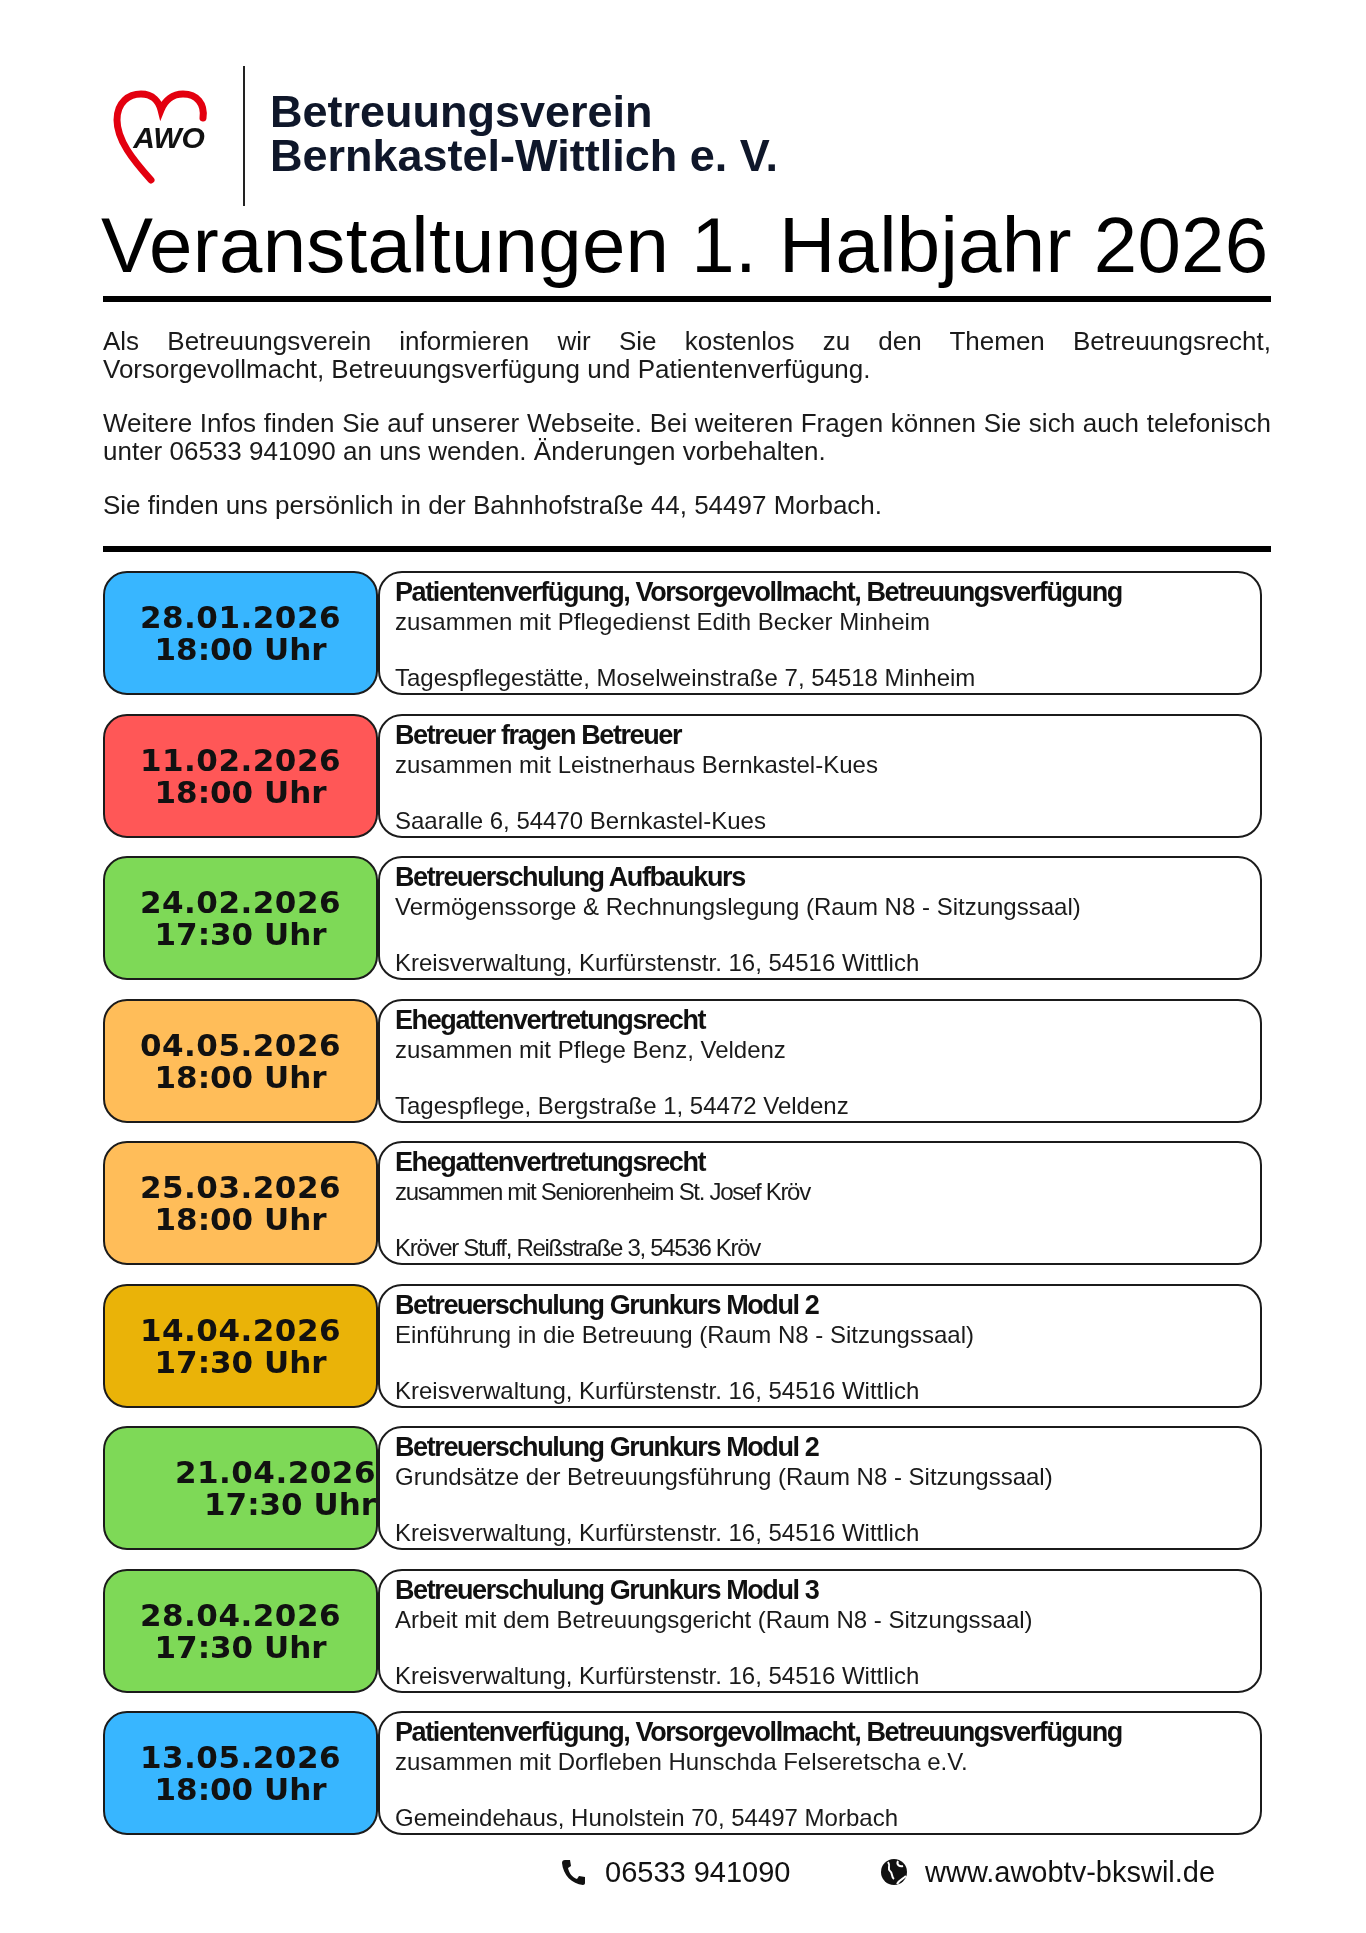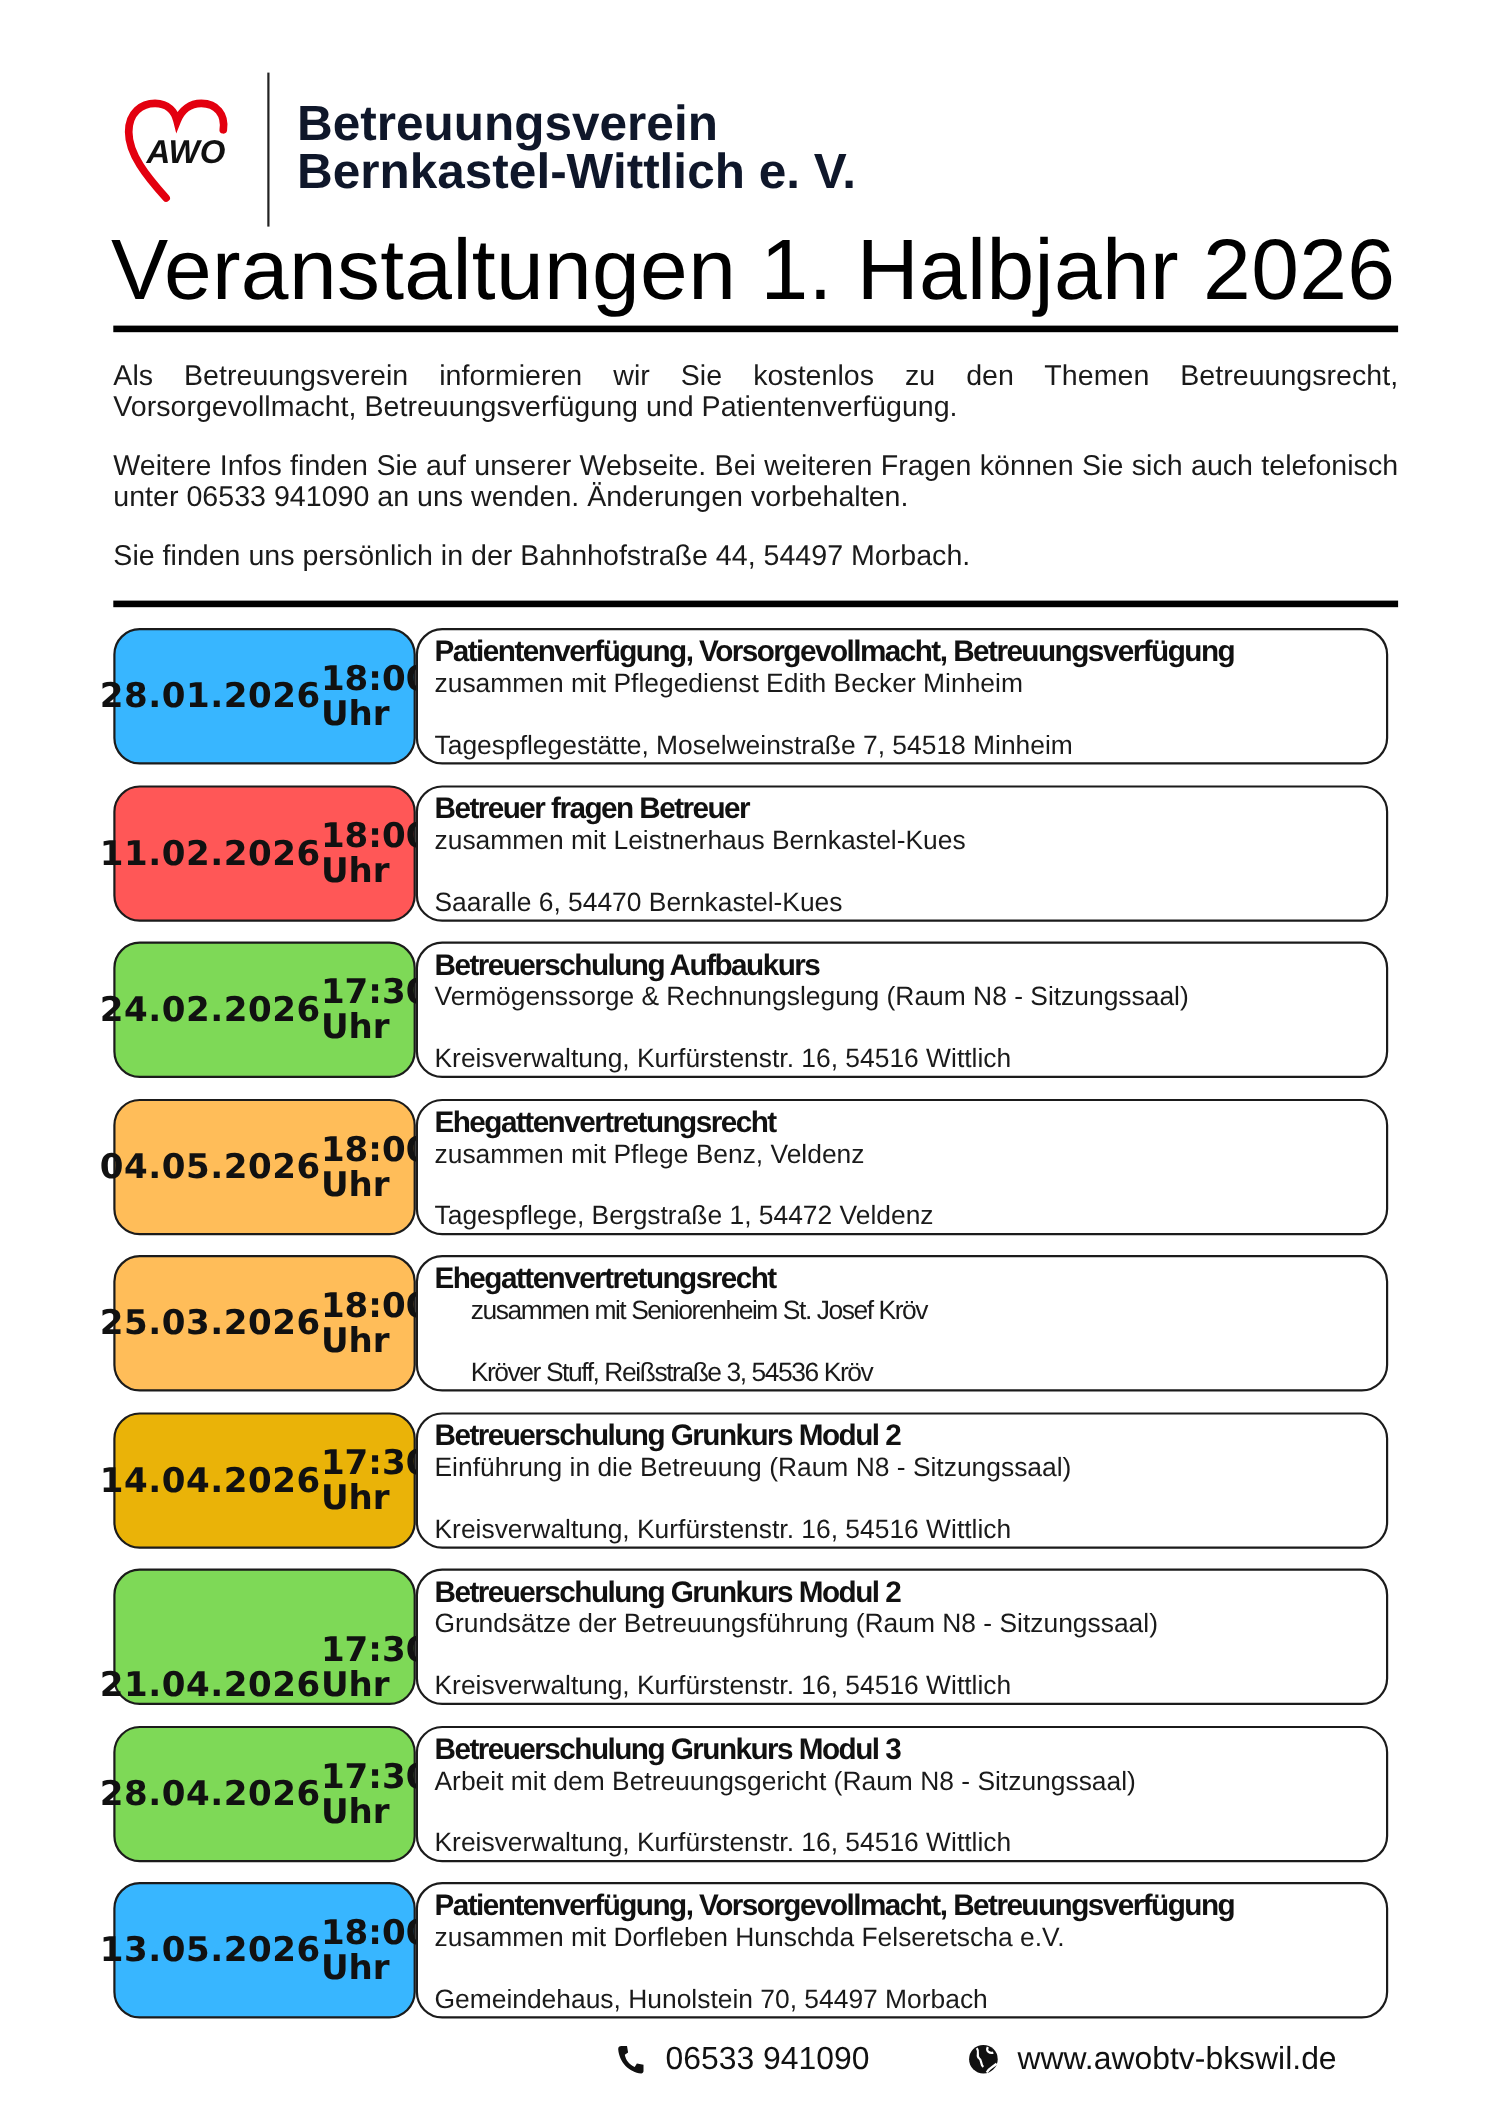--- a/index.html
+++ b/index.html
@@ -17,27 +17,27 @@
   .rule { position: absolute; left: 103px; width: 1168px; height: 6px; background: #000; }
   .rule.r1 { top: 296px; }
   .rule.r2 { top: 546px; }
 
   .intro { position: absolute; left: 103px; top: 327px; width: 1168px; font-family: "Liberation Sans", sans-serif; font-size: 26px; line-height: 28px; color: #1a1a1a; }
   .intro p { margin: 0 0 26px 0; text-align: justify; text-align-last: left; }
   .intro p.single { text-align: left; }
 
   .events { position: absolute; left: 103px; top: 571px; width: 1168px; }
   .event { position: absolute; left: 0; width: 1168px; height: 124px; }
-  .date-box { position: absolute; left: 0; top: 0; width: 275px; height: 122px; border: 2px solid #1b1b1b; border-radius: 24px; box-sizing: border-box; height: 124px; display: flex; align-items: center; justify-content: center; }
+  .date-box { position: absolute; left: 0; top: 0; width: 275px; height: 122px; border: 2px solid #1b1b1b; border-radius: 24px; box-sizing: border-box; height: 124px; display: flex; flex-direction: column; align-items: center; justify-content: center; }
   .date-box .d { font-family: "DejaVu Sans", sans-serif; font-weight: bold; font-size: 31px; line-height: 32px; color: #111; letter-spacing: 0.5px; }
   .date-box .t { font-family: "DejaVu Sans", sans-serif; font-weight: bold; font-size: 31px; line-height: 32px; color: #111; }
   .info-card { position: absolute; left: 275px; top: 0; width: 884px; height: 124px; border: 2px solid #1b1b1b; border-radius: 24px; box-sizing: border-box; background: #fff; }
   .info-card .title { position: absolute; left: 15px; top: 2px; font-family: "Liberation Sans", sans-serif; font-weight: bold; font-size: 27px; line-height: 34px; letter-spacing: -1.4px; color: #111; white-space: nowrap; }
   .info-card .sub { position: absolute; left: 15px; top: 34px; font-family: "Liberation Sans", sans-serif; font-size: 24px; line-height: 30px; color: #1a1a1a; white-space: nowrap; }
-  .info-card .sub.condensed, .info-card .loc.condensed { letter-spacing: -1.3px; margin-left: 33px; }
+  .info-card .sub.condensed, .info-card .loc.condensed { letter-spacing: -1.3px; }
   .info-card .loc { position: absolute; left: 15px; top: 90px; font-family: "Liberation Sans", sans-serif; font-size: 24px; line-height: 30px; color: #1a1a1a; white-space: nowrap; }
 
   .footer { position: absolute; left: 103px; top: 1850px; width: 1168px; height: 44px; }
   .contact { position: absolute; top: 0; height: 44px; display: flex; align-items: center; }
   .contact .ic { width: 30px; height: 30px; margin-right: 16px; display: flex; align-items: center; justify-content: center; }
   .contact .ic svg { width: 30px; height: 30px; display: block; }
   .contact .txt { font-family: "Liberation Sans", sans-serif; font-size: 29px; color: #111; white-space: nowrap; }
   .contact.email { left: 0; }
   .contact.phone { left: 456px; }
   .contact.web { left: 776px; }

